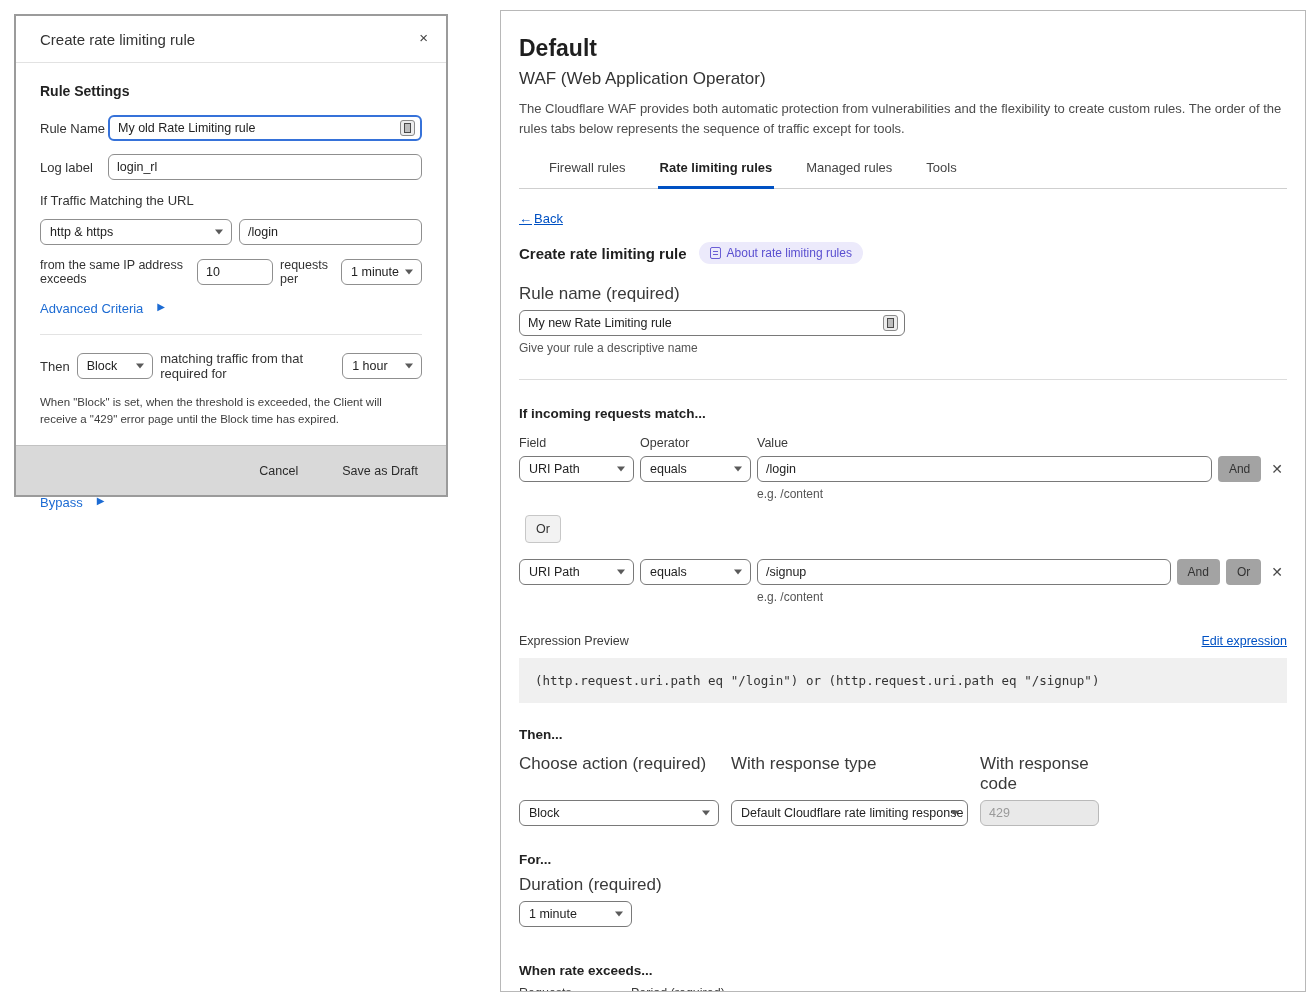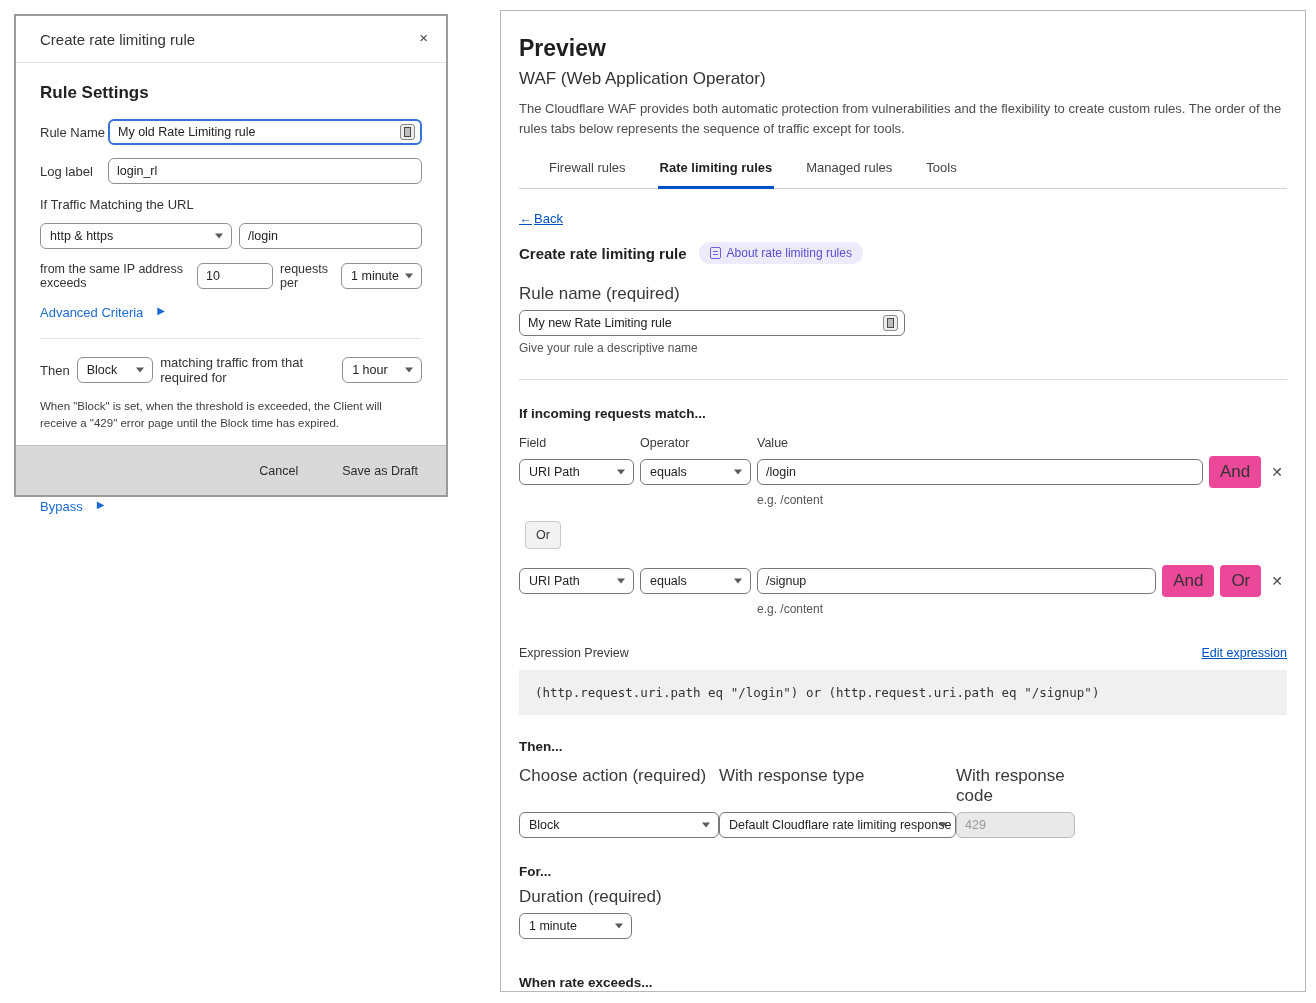--- a/index.html
+++ b/index.html
@@ -9,21 +9,21 @@
 
   
   #old-dialog { left:14px; top:14px; width:434px; height:483px;
     border:2px solid #9b9b9b; }
   .od-header { position:relative; padding:15px 22px 13px 24px;
     border-bottom:1px solid #e2e2e2; }
   .od-title { font-size:15px; color:#333; }
   .od-close { position:absolute; right:14px; top:10px; font-size:15px;
     color:#444; cursor:pointer; padding:4px; line-height:1; }
   .od-body { padding:20px 24px 0 24px; }
-  .od-section { font-size:17px; font-weight:bold; color:#222; margin-bottom:16px; }
+  .od-section { font-size:14px; font-weight:bold; color:#222; margin-bottom:16px; }
   .od-row { display:flex; align-items:center; margin-bottom:13px; }
   .od-label { font-size:13px; color:#333; width:68px; flex:0 0 68px; }
   .txt { height:26px; border:1px solid #8f8f8f; border-radius:6px;
     font-size:12.5px; color:#222; padding:0 8px; background:#fff; outline:none;
     font-family:"Liberation Sans", sans-serif; width:100%; }
   .txt.focused { border:2px solid #3672d9; }
   .input-wrap { position:relative; flex:1; display:flex; align-items:center; }
   .autofill-icon { position:absolute; right:7px; top:50%; transform:translateY(-50%);
     width:15px; height:16px; border:1px solid #8a8a8a; border-radius:3px;
     background:#ededed; display:flex; align-items:center; justify-content:center; }
@@ -72,33 +72,33 @@
   .about-icon::after { content:""; position:absolute; left:2px; top:3px; width:5px;
     height:1px; background:#6b5ed6; box-shadow:0 3px 0 #6b5ed6; }
   .np-field-label { font-size:17px; color:#3a3a3a; margin-bottom:6px; }
   .np-hint { font-size:12px; color:#555; margin-top:5px; }
   .np-divider { border:none; border-top:1px solid #dcdcdc; margin:24px 0 26px; }
   .np-section { font-size:13.5px; font-weight:bold; color:#222; margin-bottom:15px; }
   .cond-labels { display:flex; font-size:12.5px; color:#3a3a3a; margin-bottom:6px; }
   .cond-row { display:flex; align-items:center; gap:6px; }
   .w-field { width:115px; flex:0 0 115px; }
   .w-op { width:111px; flex:0 0 111px; }
-  .btn-gray { background:#ec4899; border:none; border-radius:4px; font-size:17px;
+  .btn-gray { background:#a3a3a3; border:none; border-radius:4px; font-size:12px;
     color:#333; padding:6px 11px; cursor:pointer; font-family:"Liberation Sans", sans-serif; }
   .btn-or-outline { background:#f2f2f2; border:1px solid #c7c7c7; border-radius:4px;
     font-size:12.5px; color:#333; padding:6px 10px; cursor:pointer; margin:14px 0 16px 6px;
     font-family:"Liberation Sans", sans-serif; }
   .remove-x { font-size:14px; color:#4a4a4a; cursor:pointer; padding:2px 4px; }
   .expr-head { display:flex; justify-content:space-between; align-items:center;
     margin:30px 0 10px; }
   .expr-label { font-size:12.5px; color:#3a3a3a; }
   .expr-edit { font-size:12.5px; color:#0051c3; text-decoration:underline; cursor:pointer; }
   .expr-box { background:#f0f0f0; padding:15px 16px; font-family:"DejaVu Sans Mono", monospace;
     font-size:12.5px; color:#333; margin-bottom:24px; }
-  .then-grid { display:flex; gap:0; }
+  .then-grid { display:flex; gap:12px; }
   .txt.disabled { background:#e9e9e9; color:#9a9a9a; border-color:#b9b9b9; }
   .mb6 { margin-bottom:6px; } .mb8 { margin-bottom:8px; } .mb12 { margin-bottom:12px; } .mb22 { margin-bottom:22px; } .mb26 { margin-bottom:26px; }
 </style>
 </head>
 <body>
 
 <div class="panel" id="old-dialog">
   <div class="od-header">
     <span class="od-title">Create rate limiting rule</span>
     <span class="od-close">×</span>
@@ -177,21 +177,21 @@
   </div>
 
   <div class="od-footer">
     <span class="btn-plain">Cancel</span>
     <span class="btn-plain">Save as Draft</span>
   </div>
 </div>
 
 <div class="panel" id="new-panel">
   <div class="np-body">
-    <div class="np-title">Preview</div>
+    <div class="np-title">Default</div>
     <div class="np-subtitle">WAF (Web Application Operator)</div>
     <div class="np-desc">The Cloudflare WAF provides both automatic protection from vulnerabilities and the flexibility to create custom rules. The order of the rules tabs below represents the sequence of traffic except for tools.</div>
 
     <div class="np-tabs">
       <span class="np-tab">Firewall rules</span>
       <span class="np-tab active">Rate limiting rules</span>
       <span class="np-tab">Managed rules</span>
       <span class="np-tab">Tools</span>
     </div>
 

